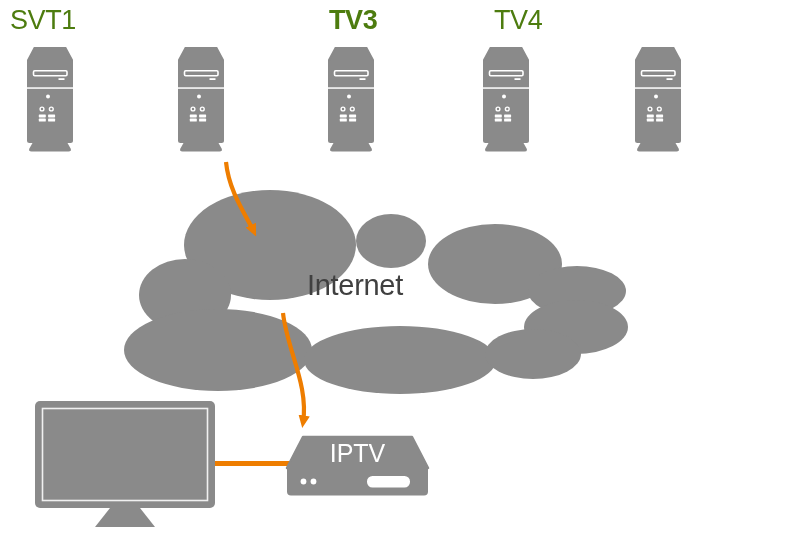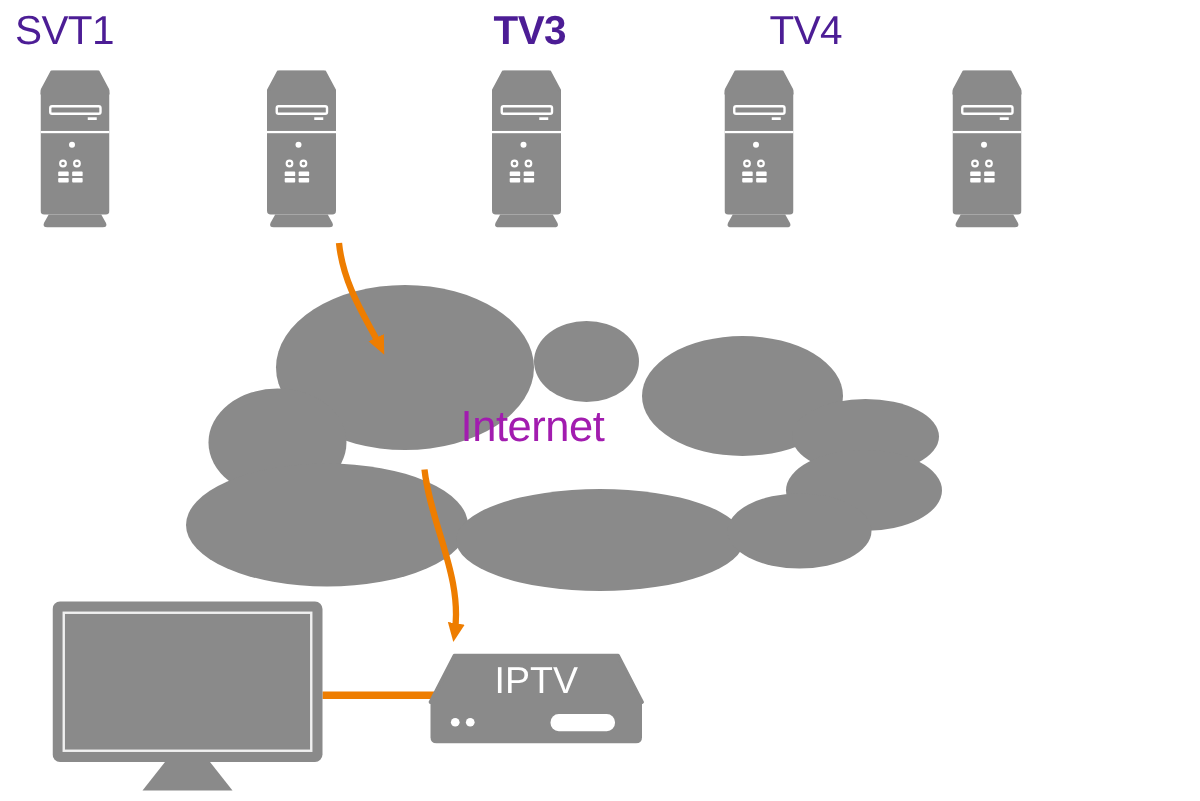--- a/index.html
+++ b/index.html
@@ -12,40 +12,40 @@
   }
   .abs{position:absolute;}
   
   .server-label{
     position:absolute;
     top:7px;
     font-size:27px;
     line-height:1;
     font-weight:400;
     letter-spacing:-0.4px;
-    color:#4c1d95;
+    color:#4d7c0f;
     white-space:nowrap;
   }
   #lbl-0{left:10px;}
   #lbl-1{left:174px;}
   #lbl-2{left:329px;font-weight:bold;}
-  #lbl-3{left:513px;}
+  #lbl-3{left:494px;}
   #lbl-4{left:570px;}
   
   .tower{position:absolute;top:47px;width:46px;height:105px;}
   #tw-0{left:27px;}
   #tw-1{left:178px;}
   #tw-2{left:328px;}
   #tw-3{left:483px;}
   #tw-4{left:635px;}
   
   #cloud-svg{left:105px;top:180px;width:545px;height:225px;}
   #internet-label{
     left:275px;top:268px;width:160px;height:34px;
-    color:#a21caf;font-size:29px;line-height:34px;
+    color:#404040;font-size:29px;line-height:34px;
     text-align:center;letter-spacing:-0.3px;
   }
   
   #overlay-svg{left:0;top:0;width:800px;height:534px;pointer-events:none;}
   
   #tv-svg{left:35px;top:398px;width:185px;height:132px;}
   #stb-svg{left:283px;top:433px;width:150px;height:68px;}
   svg{display:block;}
 </style>
 </head>

